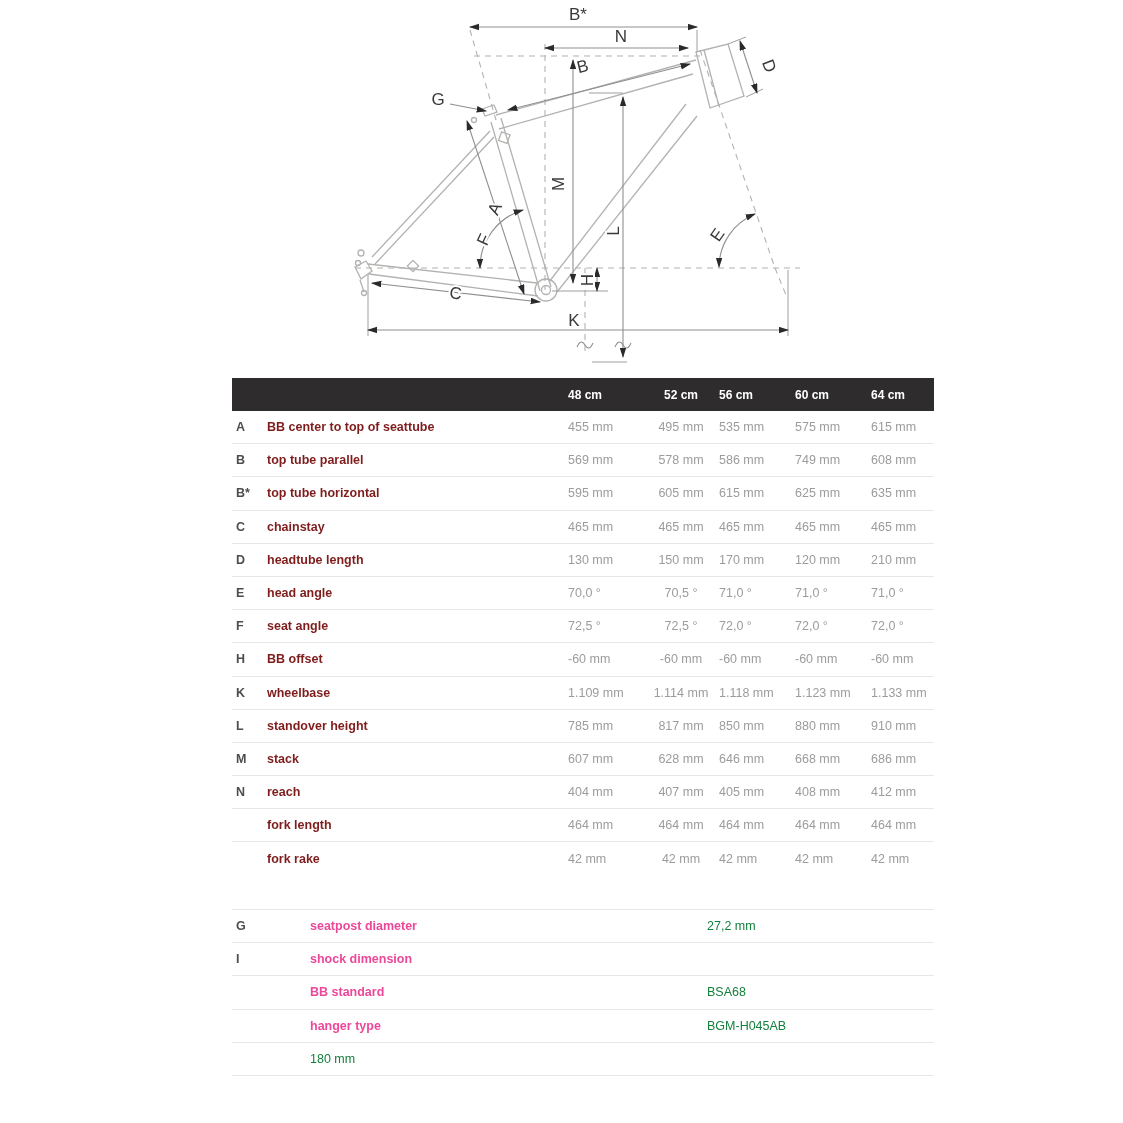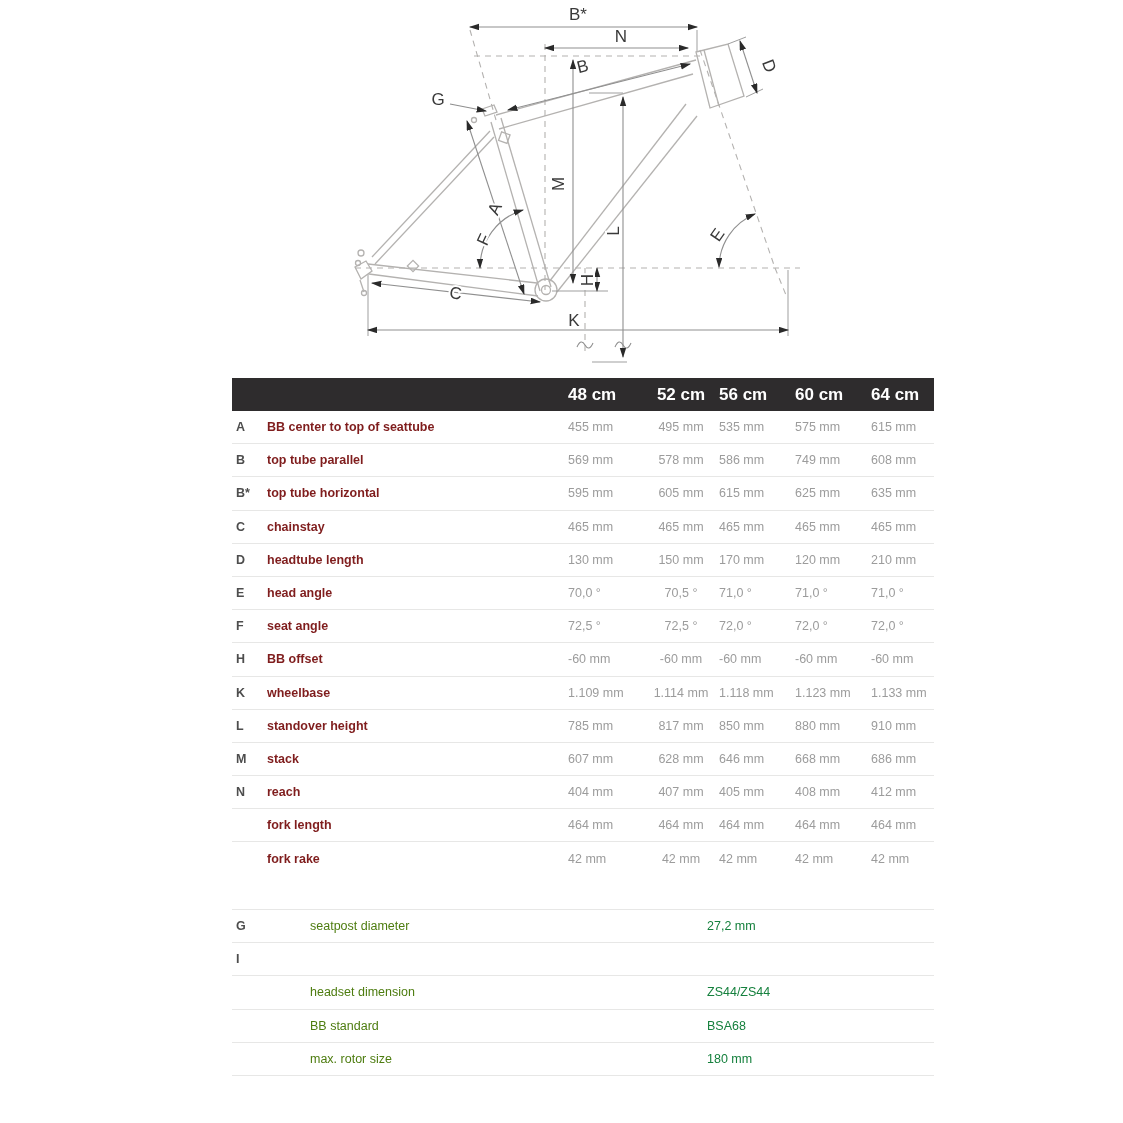--- a/index.html
+++ b/index.html
@@ -22,28 +22,28 @@
   .geo-table{position:absolute;left:232px;top:378px;width:702px;}
   .spec-table{position:absolute;left:232px;top:909px;width:702px;border-top:1px solid #e7e7e6;}
   .row{display:flex;align-items:center;box-sizing:border-box;}
   .geo-header{height:33px;background:#2e2c2d;}
   .geo-row,.spec-row{height:33.2px;border-bottom:1px solid #e7e7e6;font-size:12.5px;}
   .geo-row:last-child{border-bottom:none;}
   .cell{box-sizing:border-box;white-space:nowrap;overflow:hidden;}
   .c-key{width:35px;padding-left:4px;font-weight:bold;color:#4d4d4d;}
   .c-label{width:301px;font-weight:bold;color:#7f1d1d;}
   .c-val{color:#9c9c9c;}
-  .geo-header .c-val{color:#ffffff;font-weight:bold;font-size:17px;}
+  .geo-header .c-val{color:#ffffff;font-weight:bold;font-size:12px;}
   .row > .c-val:nth-child(3){width:75px;}
   .row > .c-val:nth-child(4){width:76px;text-align:center;}
   .row > .c-val:nth-child(5){width:76px;}
   .row > .c-val:nth-child(6){width:76px;}
   .row > .c-val:nth-child(7){flex:1;}
   .s-key{width:78px;padding-left:4px;font-weight:bold;color:#4d4d4d;}
-  .s-label{width:397px;font-weight:normal;color:#4d7c0f;}
+  .s-label{width:397px;font-weight:bold;color:#ec4899;}
   .s-val{flex:1;color:#15803d;}
 </style>
 </head>
 <body>
 
 <svg id="diagram" viewBox="0 0 1123 375" xmlns="http://www.w3.org/2000/svg">
   <defs>
     <marker id="ae" orient="auto" markerWidth="11" markerHeight="8" refX="8.5" refY="3">
       <path d="M0,0 L9.5,3 L0,6 z" fill="#2a2a2a"></path>
     </marker>
@@ -317,35 +317,35 @@
 <div class="spec-table">
   <div id="spec-body">
   <div class="row spec-row">
     <div class="cell s-key">G</div>
     <div class="cell s-label">seatpost diameter</div>
     <div class="cell s-val">27,2 mm</div>
   </div>
 
   <div class="row spec-row">
     <div class="cell s-key">I</div>
+    <div class="cell s-label">shock dimension</div>
     <div class="cell s-val"></div>
   </div>
 
-  <div class="row spec-row">
-    <div class="cell s-key"></div>
-    <div class="cell s-label">headset dimension</div>
-    <div class="cell s-val">ZS44/ZS44</div>
-  </div>
 
   <div class="row spec-row">
     <div class="cell s-key"></div>
     <div class="cell s-label">BB standard</div>
     <div class="cell s-val">BSA68</div>
   </div>
 
-
   <div class="row spec-row">
     <div class="cell s-key"></div>
-    <div class="cell s-label">max. rotor size</div>
+    <div class="cell s-label">hanger type</div>
+    <div class="cell s-val">BGM-H045AB</div>
+  </div>
+
+  <div class="row spec-row">
+    <div class="cell s-key"></div>
     <div class="cell s-val">180 mm</div>
   </div>
 </div>
 </div>
 
 </body></html>

